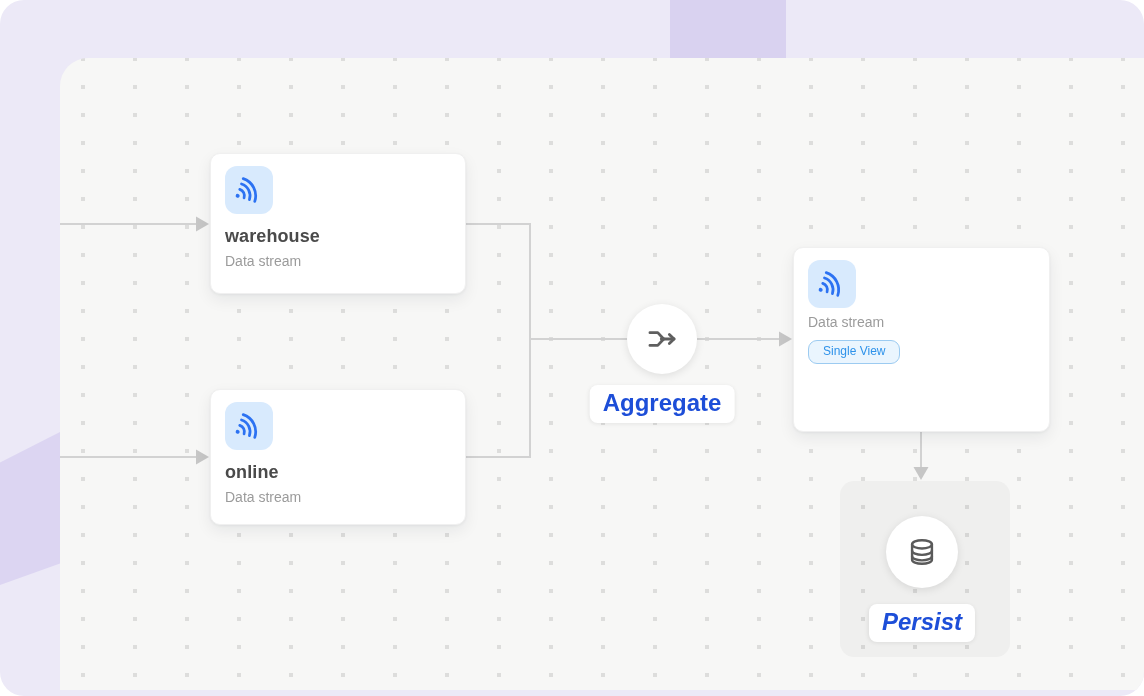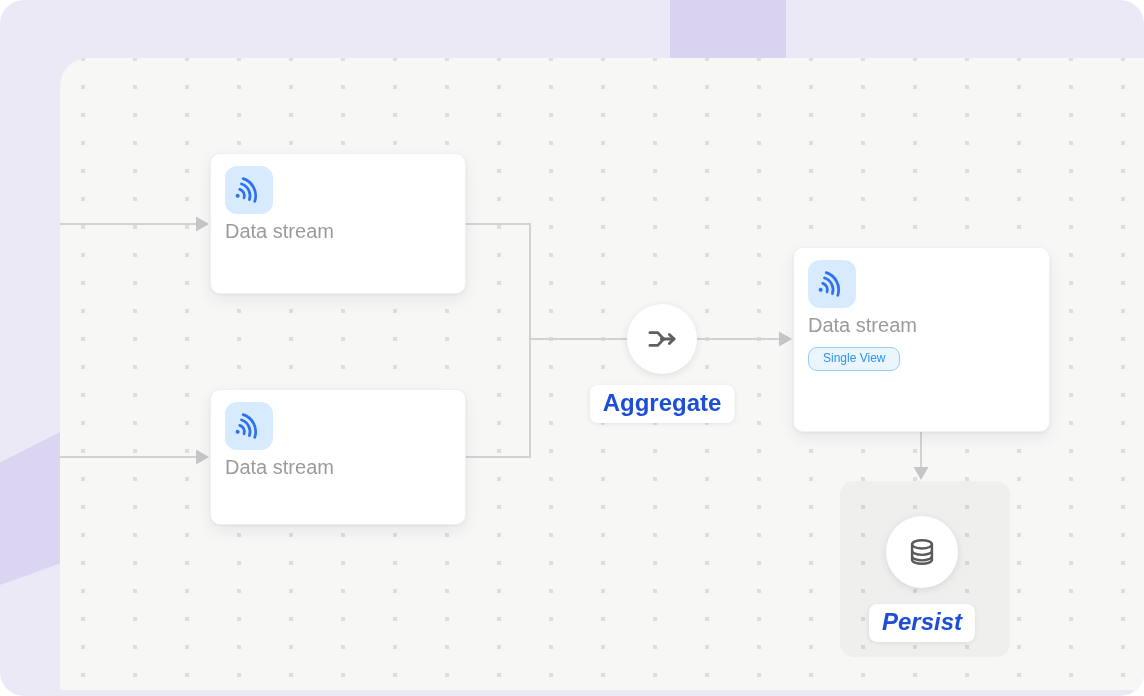--- a/index.html
+++ b/index.html
@@ -41,21 +41,21 @@
   .card-online    { left: 150px; top: 331px; width: 256px; height: 136px; }
   .card-svproduct { left: 733px; top: 189px; width: 257px; height: 185px; }
 
   .icon-box {
     width: 48px; height: 48px; border-radius: 12px; background: #D8EAFD;
     display: flex; align-items: center; justify-content: center;
   }
   .icon-box svg { width: 30px; height: 30px; }
 
   .card-title { margin-top: 12px; font-size: 18px; font-weight: 700; color: #4A4A4A; letter-spacing: .1px; }
-  .card-sub   { margin-top: 6px;  font-size: 20px; color: #9B9B9B; }
+  .card-sub   { margin-top: 6px;  font-size: 14px; color: #9B9B9B; }
 
   .badge {
     display: inline-block; margin-top: 10px; padding: 3px 14px 5px;
     background: #EAF5FE; border: 1.5px solid #9CCBF1; border-radius: 9px;
     color: #2E92EA; font-size: 12px;
   }
 
   .circle-node {
     position: absolute; width: 70px; height: 70px; border-radius: 50%;
     background: #ffffff; box-shadow: 0 2px 8px rgba(0,0,0,.10);
@@ -118,34 +118,36 @@
       <div class="icon-box">
         <svg viewBox="0 0 24 24" fill="none" stroke="#2C72F2" stroke-width="2.2" stroke-linecap="round">
           <g transform="rotate(18 12 12)">
             <path d="M4.8 13.8a5.4 5.4 0 0 1 5.4 5.4"></path>
             <path d="M4.8 9.3a9.9 9.9 0 0 1 9.9 9.9"></path>
             <path d="M4.8 4.8a14.4 14.4 0 0 1 14.4 14.4"></path>
             <circle cx="4.8" cy="19.2" r="1.6" fill="#2C72F2" stroke="none"></circle>
           </g>
         </svg>
       </div>
+      <div class="card-title">warehouse</div>
       <div class="card-sub">Data stream</div>
     </div>
 
     <div class="card card-online">
       <div class="icon-box">
         <svg viewBox="0 0 24 24" fill="none" stroke="#2C72F2" stroke-width="2.2" stroke-linecap="round">
           <g transform="rotate(18 12 12)">
             <path d="M4.8 13.8a5.4 5.4 0 0 1 5.4 5.4"></path>
             <path d="M4.8 9.3a9.9 9.9 0 0 1 9.9 9.9"></path>
             <path d="M4.8 4.8a14.4 14.4 0 0 1 14.4 14.4"></path>
             <circle cx="4.8" cy="19.2" r="1.6" fill="#2C72F2" stroke="none"></circle>
           </g>
         </svg>
       </div>
+      <div class="card-title">online</div>
       <div class="card-sub">Data stream</div>
     </div>
 
     <div class="circle-node circle-aggregate">
       <span style="display:flex;">
         <svg viewBox="0 0 24 24" fill="none" stroke="#5F5F5F" stroke-width="2" stroke-linecap="round" stroke-linejoin="round">
           <path d="M3.5 7.5H9l4.2 4.5"></path>
           <path d="M3.5 16.5H9l4.2-4.5"></path>
           <path d="M11.5 12h9"></path>
           <path d="M17.2 8.8l3.3 3.2-3.3 3.2"></path>

